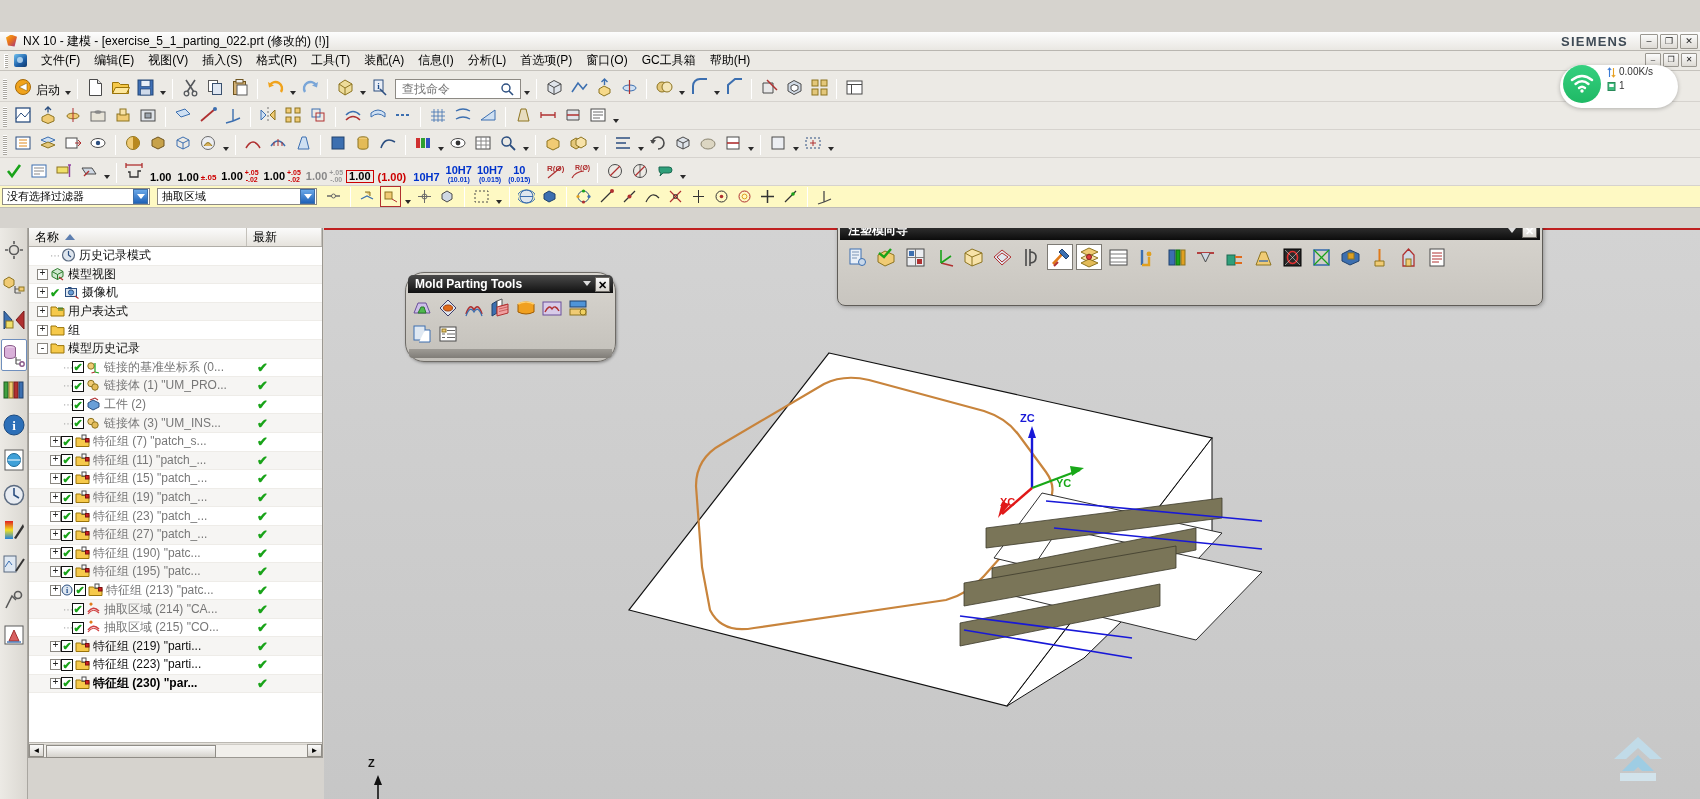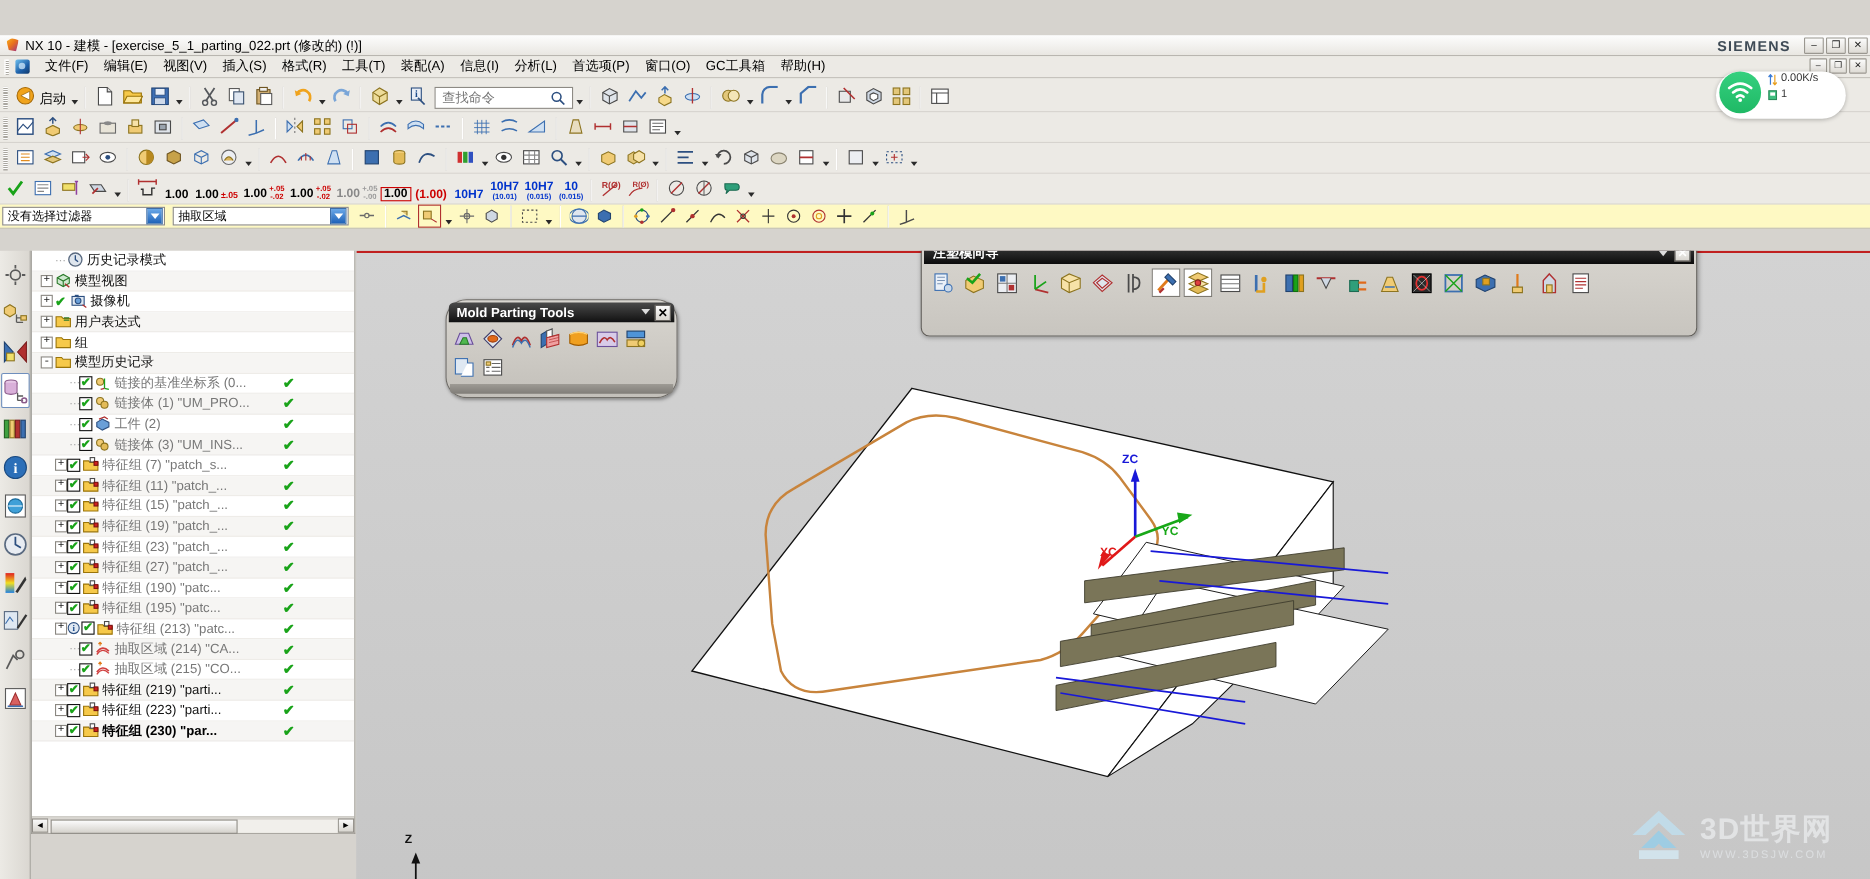--- a/index.html
+++ b/index.html
@@ -1107,20 +1107,29 @@
     <div class="resbtn">
       <svg width="24" height="24" viewBox="0 0 24 24">
           <rect x="3" y="3" width="18" height="18" fill="#fff" stroke="#5a5a5a"></rect>
           <path d="M7 18 L12 7 L17 18 Z" fill="#d86060" stroke="#a03030"></path>
           <path d="M5 19 h14" stroke="#3c6fb0" stroke-width="1.4"></path>
         </svg>
     </div>
   </div>
 
   <div class="pn">
+    <div class="pn-cols">
+      <div class="pn-col c1">
+        <span>名称</span>
+        <span class="sortarr"></span>
+      </div>
+      <div class="pn-col c2">
+        <span>最新</span>
+      </div>
+    </div>
     <div class="pn-body" id="pn-rows">
         <div class="row">
           <span class="ind" style="width: 19px; display: inline-block;"></span>
           <span class="dots">⋯</span>
           <span class="ricon"><svg width="15" height="14" viewBox="0 0 15 14">
               <circle cx="7.5" cy="7" r="6" fill="#dfe6ee" stroke="#5a6a80" stroke-width="1.2"></circle>
               <path d="M7.5 3 L7.5 7 L10 9" stroke="#2c4f80" stroke-width="1.2" fill="none"></path>
             </svg></span>
           <span class="rlabel dark">历史记录模式</span>
         </div>
@@ -1661,24 +1670,20 @@
           </div>
       </div>
     </div>
 
     <div class="wmark">
       <svg width="56" height="52" viewBox="0 0 56 52">
         <path d="M28 4 L52 26 L40 26 L28 15 L16 26 L4 26 Z" fill="#bfe3f5"></path>
         <path d="M28 22 L44 38 L32 38 L28 34 L24 38 L12 38 Z" fill="#8fcfee"></path>
         <path d="M10 40 L46 40 L46 48 L10 48 Z" fill="#d7eefa"></path>
       </svg>
-      <div>
-        <div class="wtxt">3D世界网</div>
-        <div class="wsub">WWW.3DSJW.COM</div>
-      </div>
     </div>
   </div>
 
   <div class="netw">
     <div class="wifi">
       <svg width="24" height="20" viewBox="0 0 24 20">
         <path d="M2 6 Q12 -2 22 6" fill="none" stroke="#fff" stroke-width="2.4" stroke-linecap="round"></path>
         <path d="M5.5 10 Q12 4.5 18.5 10" fill="none" stroke="#fff" stroke-width="2.4" stroke-linecap="round"></path>
         <path d="M9 14 Q12 11.5 15 14" fill="none" stroke="#fff" stroke-width="2.4" stroke-linecap="round"></path>
         <circle cx="12" cy="17" r="1.7" fill="#fff"></circle>

